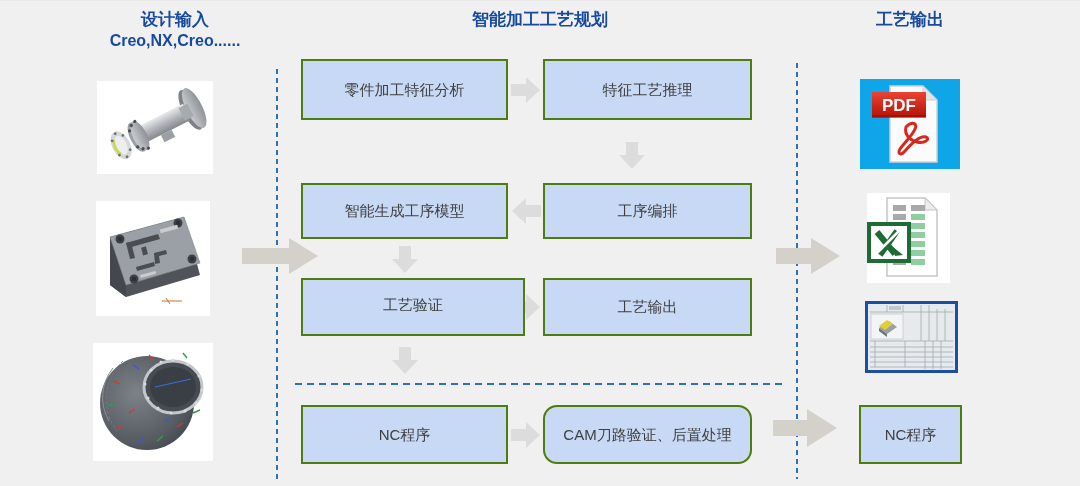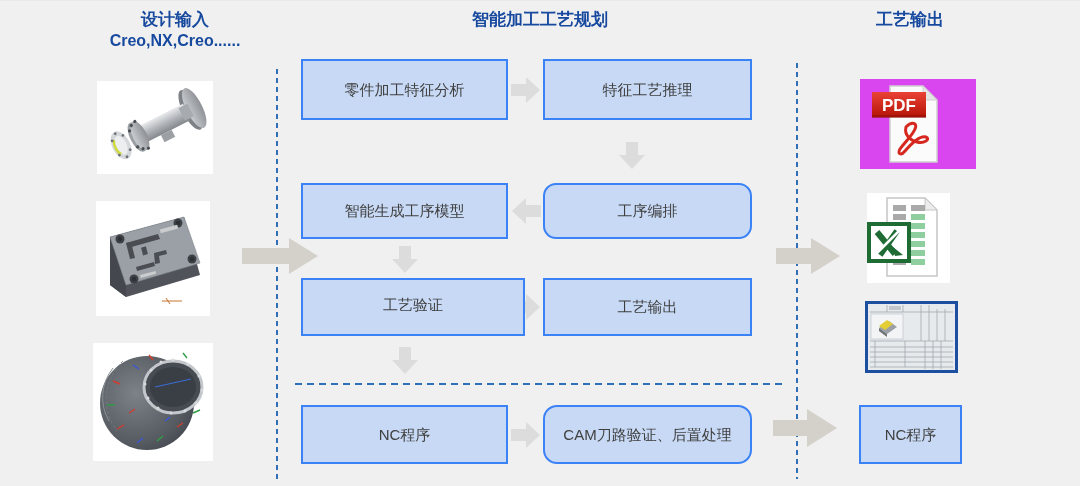--- a/index.html
+++ b/index.html
@@ -1,20 +1,20 @@
 <!DOCTYPE html>
 <html><head>
 <meta charset="utf-8">
 <style>
   html,body{margin:0;padding:0;background:#e9e9e9;font-family:"Liberation Sans",sans-serif;}
   .canvas{position:relative;width:1080px;height:486px;background:#f0f0f0;overflow:hidden;margin:1px auto;}
   .hdr{position:absolute;text-align:center;color:#174a9f;font-weight:bold;font-size:17px;line-height:21px;}
   .hdr .sub{font-size:16px;}
   .imgcard{position:absolute;background:#ffffff;}
-  .flowbox{position:absolute;background:#c7d9f4;border:2px solid #3b82f6;box-sizing:border-box;
+  .flowbox{position:absolute;background:#c7d9f4;border:2px solid #4d7c0f;box-sizing:border-box;
            display:flex;align-items:center;justify-content:center;
            font-size:15px;color:#3f3f3f;text-align:center;line-height:18px;}
   .overlay{position:absolute;left:0;top:0;pointer-events:none;}
   .icard{position:absolute;}
 </style>
 </head>
 <body>
 
 <div class="canvas">
 
@@ -180,27 +180,27 @@
     <g fill="#d4d1cb">
       <polygon points="242,247 289,247 289,237 318,255 289,273 289,263 242,263"></polygon>
       <polygon points="776,247 811,247 811,237 840,255 811,273 811,263 776,263"></polygon>
       <polygon points="773,419 807,419 807,408 837,427 807,446 807,435 773,435"></polygon>
     </g>
   </svg>
 
   <div class="flowbox" style="left:301px;top:58px;width:207px;height:61px;">零件加工特征分析</div>
   <div class="flowbox" style="left:543px;top:58px;width:209px;height:61px;">特征工艺推理</div>
   <div class="flowbox" style="left:301px;top:182px;width:207px;height:56px;">智能生成工序模型</div>
-  <div class="flowbox" style="left:543px;top:182px;width:209px;height:56px;border-radius:13px;">工序编排</div>
+  <div class="flowbox" style="left:543px;top:182px;width:209px;height:56px;">工序编排</div>
   <div class="flowbox" style="left:301px;top:277px;width:224px;height:58px;font-family:Liberation Mono, monospace;">工艺验证</div>
   <div class="flowbox" style="left:543px;top:277px;width:209px;height:58px;">工艺输出</div>
   <div class="flowbox" style="left:301px;top:404px;width:207px;height:59px;">NC程序</div>
   <div class="flowbox" style="left:543px;top:404px;width:209px;height:59px;border-radius:14px;">CAM刀路验证、后置处理</div>
 
-  <div class="icard" style="left:860px;top:78px;width:116px;height:90px;background:#d946ef;">
+  <div class="icard" style="left:860px;top:78px;width:100px;height:90px;background:#0ea5e9;text-align:center;">
     <svg width="100" height="90" viewBox="0 0 100 90">
       <defs>
         <linearGradient id="pdfb" x1="0" y1="0" x2="0" y2="1">
           <stop offset="0" stop-color="#ea4335"></stop>
             <stop offset="1" stop-color="#b51407"></stop>
         </linearGradient>
       </defs>
       <path d="M30 7 h33 l14 14 v62 h-47 z" fill="#fbfbfb" stroke="#cfcfcf" stroke-width="1.5"></path>
       <path d="M63 7 l14 14 h-14 z" fill="#e4e4e4" stroke="#cfcfcf" stroke-width="1"></path>
       <rect x="12" y="13" width="54" height="25" fill="url(#pdfb)"></rect>

